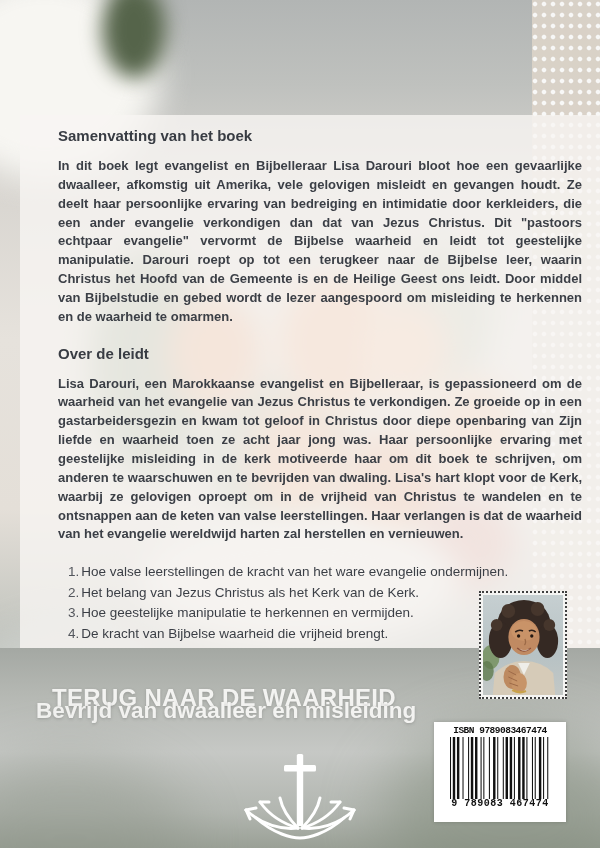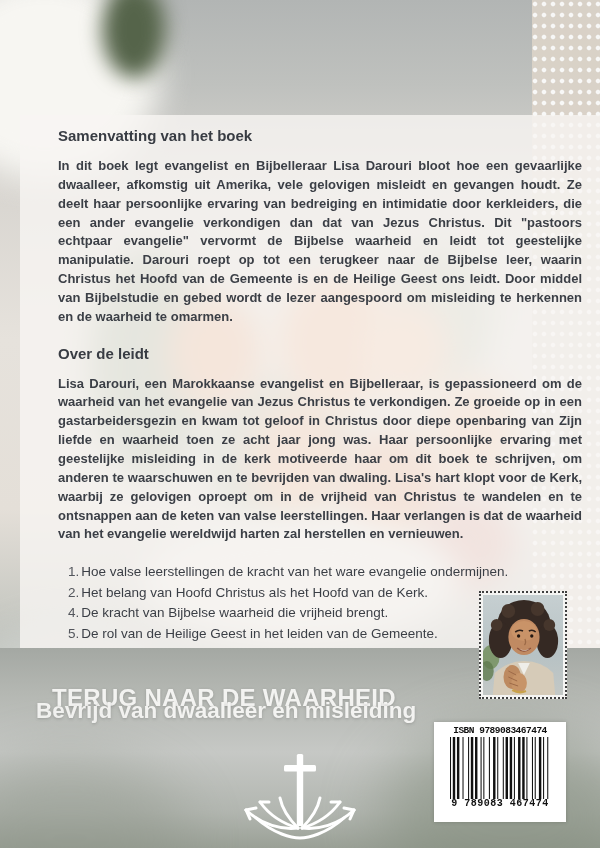--- a/index.html
+++ b/index.html
@@ -97,21 +97,22 @@
 
   <div class="panel">
     <h2>Samenvatting van het boek</h2>
     <p>In dit boek legt evangelist en Bijbelleraar Lisa Darouri bloot hoe een gevaarlijke dwaalleer, afkomstig uit Amerika, vele gelovigen misleidt en gevangen houdt. Ze deelt haar persoonlijke ervaring van bedreiging en intimidatie door kerkleiders, die een ander evangelie verkondigen dan dat van Jezus Christus. Dit "pastoors echtpaar evangelie" vervormt de Bijbelse waarheid en leidt tot geestelijke manipulatie. Darouri roept op tot een terugkeer naar de Bijbelse leer, waarin Christus het Hoofd van de Gemeente is en de Heilige Geest ons leidt. Door middel van Bijbelstudie en gebed wordt de lezer aangespoord om misleiding te herkennen en de waarheid te omarmen.</p>
 
     <h2 class="sec2">Over de leidt</h2>
     <p>Lisa Darouri, een Marokkaanse evangelist en Bijbelleraar, is gepassioneerd om de waarheid van het evangelie van Jezus Christus te verkondigen. Ze groeide op in een gastarbeidersgezin en kwam tot geloof in Christus door diepe openbaring van Zijn liefde en waarheid toen ze acht jaar jong was. Haar persoonlijke ervaring met geestelijke misleiding in de kerk motiveerde haar om dit boek te schrijven, om anderen te waarschuwen en te bevrijden van dwaling. Lisa's hart klopt voor de Kerk, waarbij ze gelovigen oproept om in de vrijheid van Christus te wandelen en te ontsnappen aan de keten van valse leerstellingen. Haar verlangen is dat de waarheid van het evangelie wereldwijd harten zal herstellen en vernieuwen.</p>
 
     <ol class="kp">
       <li><span class="num">1.</span><span class="txt">Hoe valse leerstellingen de kracht van het ware evangelie ondermijnen.</span></li>
-      <li><span class="num">2.</span><span class="txt">Het belang van Hoofd Christus als het Hoofd van de Kerk.</span></li>
+      <li><span class="num">2.</span><span class="txt">Het belang van Jezus Christus als het Kerk van de Kerk.</span></li>
+      <li><span class="num">3.</span><span class="txt">Hoe geestelijke manipulatie te herkennen en vermijden.</span></li>
       <li><span class="num">4.</span><span class="txt">De kracht van Bijbelse waarheid die vrijheid brengt.</span></li>
       <li><span class="num">5.</span><span class="txt">De rol van de Heilige Geest in het leiden van de Gemeente.</span></li>
     </ol>
   </div>
 
   <div class="bottom">
     <h1 class="foot-title">TERUG NAAR DE WAARHEID</h1>
     <h2 class="foot-sub">Bevrijd van dwaalleer en misleiding</h2>
 
     <svg class="logo" viewBox="0 0 120 100">

